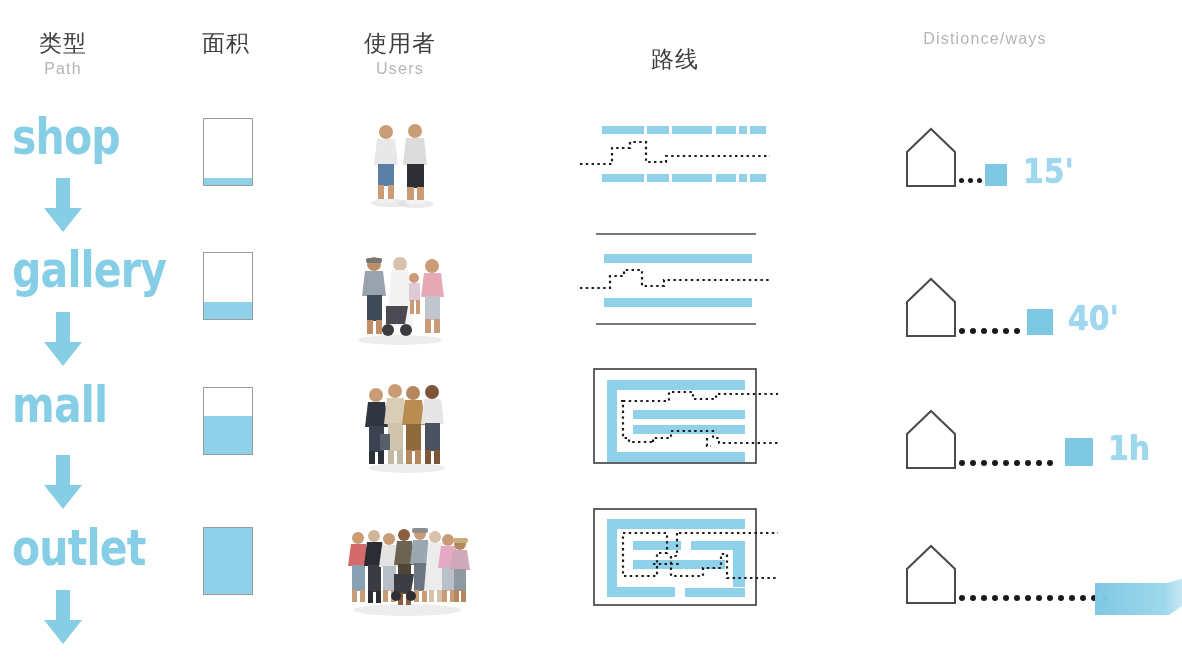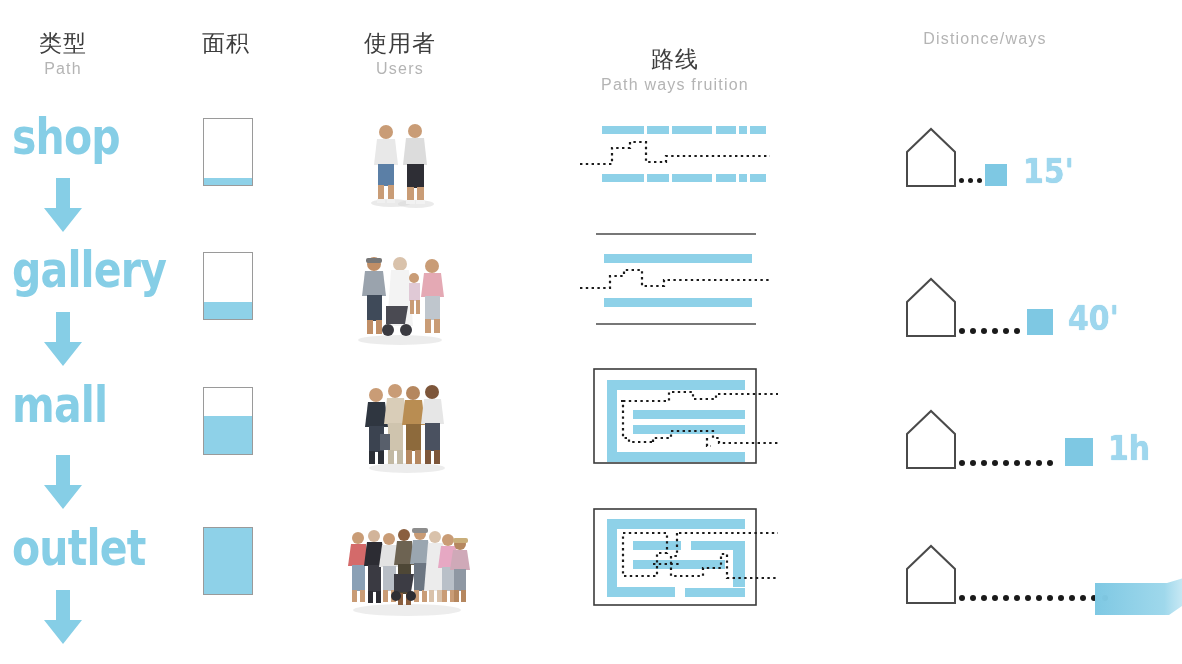--- a/index.html
+++ b/index.html
@@ -92,21 +92,20 @@
     <div class="cn">面积</div>
   </div>
 
   <div class="col-head" style="left:330px; top:28px; width:140px;">
     <div class="cn">使用者</div>
     <div class="en">Users</div>
   </div>
 
   <div class="col-head" style="left:545px; top:44px; width:260px;">
     <div class="cn">路线</div>
-    <div class="en">Path ways fruition</div>
   </div>
 
   <div class="col-head" style="left:870px; top:28px; width:230px;">
     <div class="en">Distionce/ways</div>
   </div>
 
   <div class="type-label" style="left:12px; top:112px;">shop</div>
   <div class="type-label" style="left:12px; top:245px;">gallery</div>
   <div class="type-label" style="left:12px; top:380px;">mall</div>
   <div class="type-label" style="left:12px; top:523px;">outlet</div>

